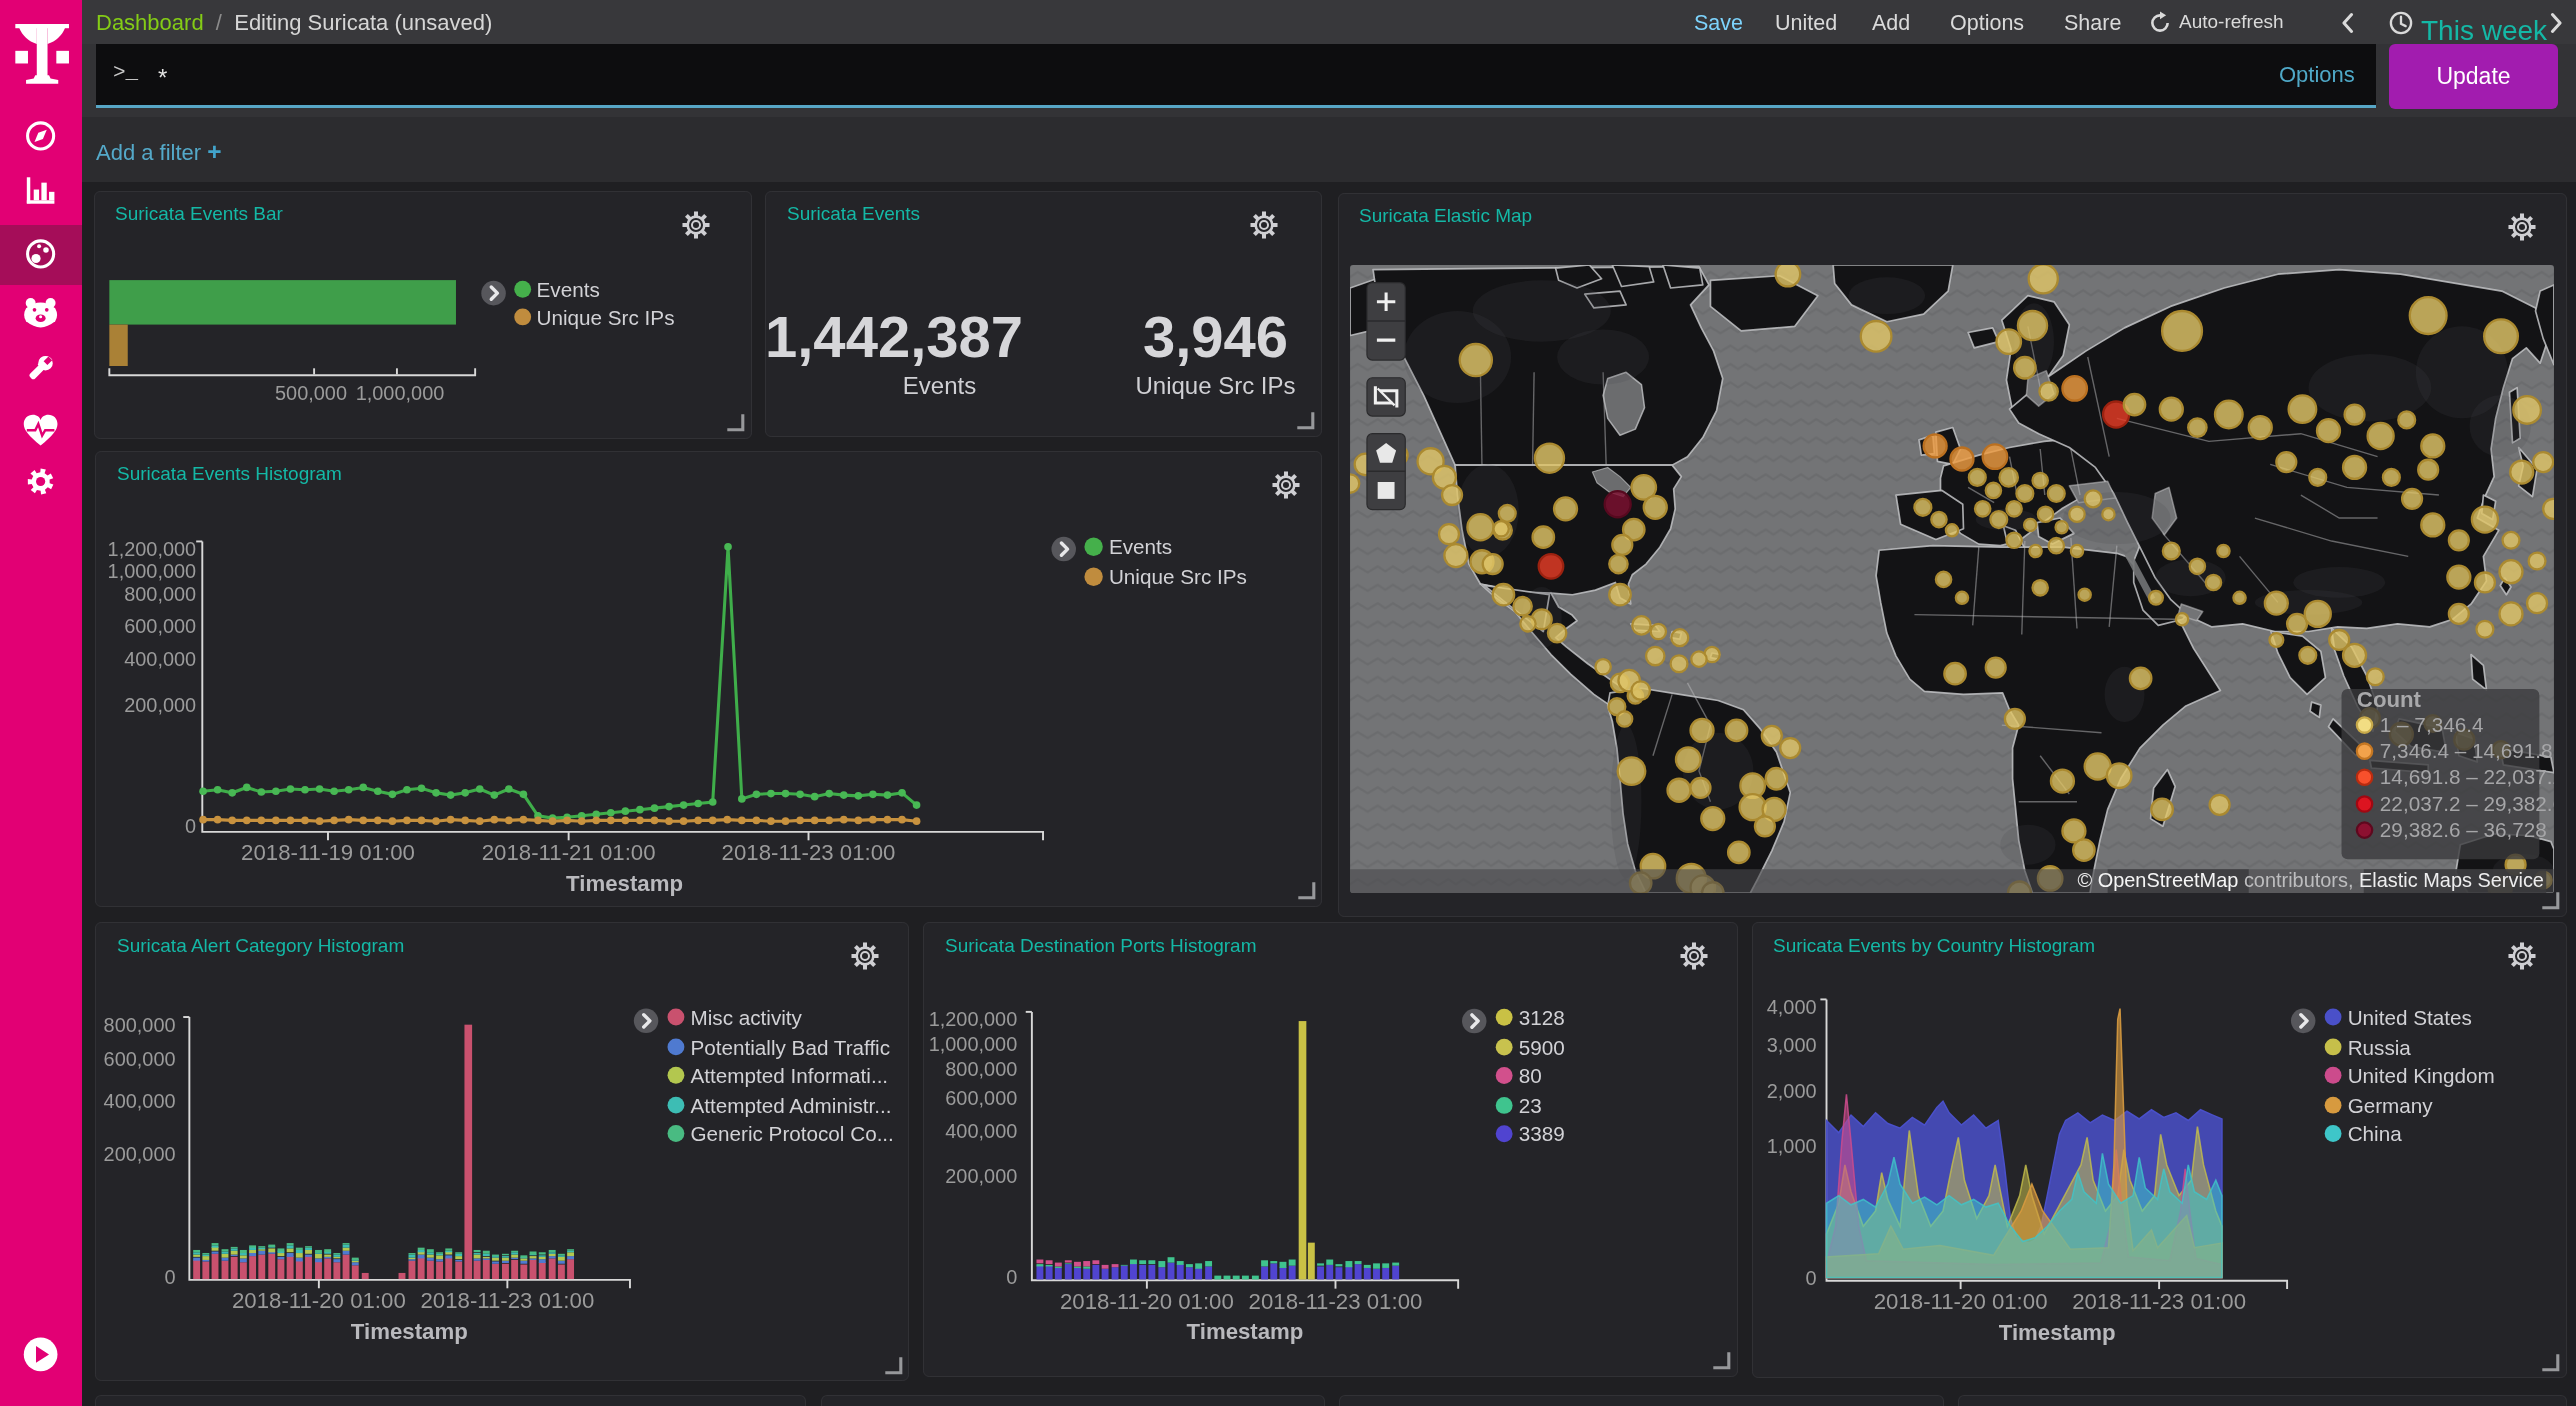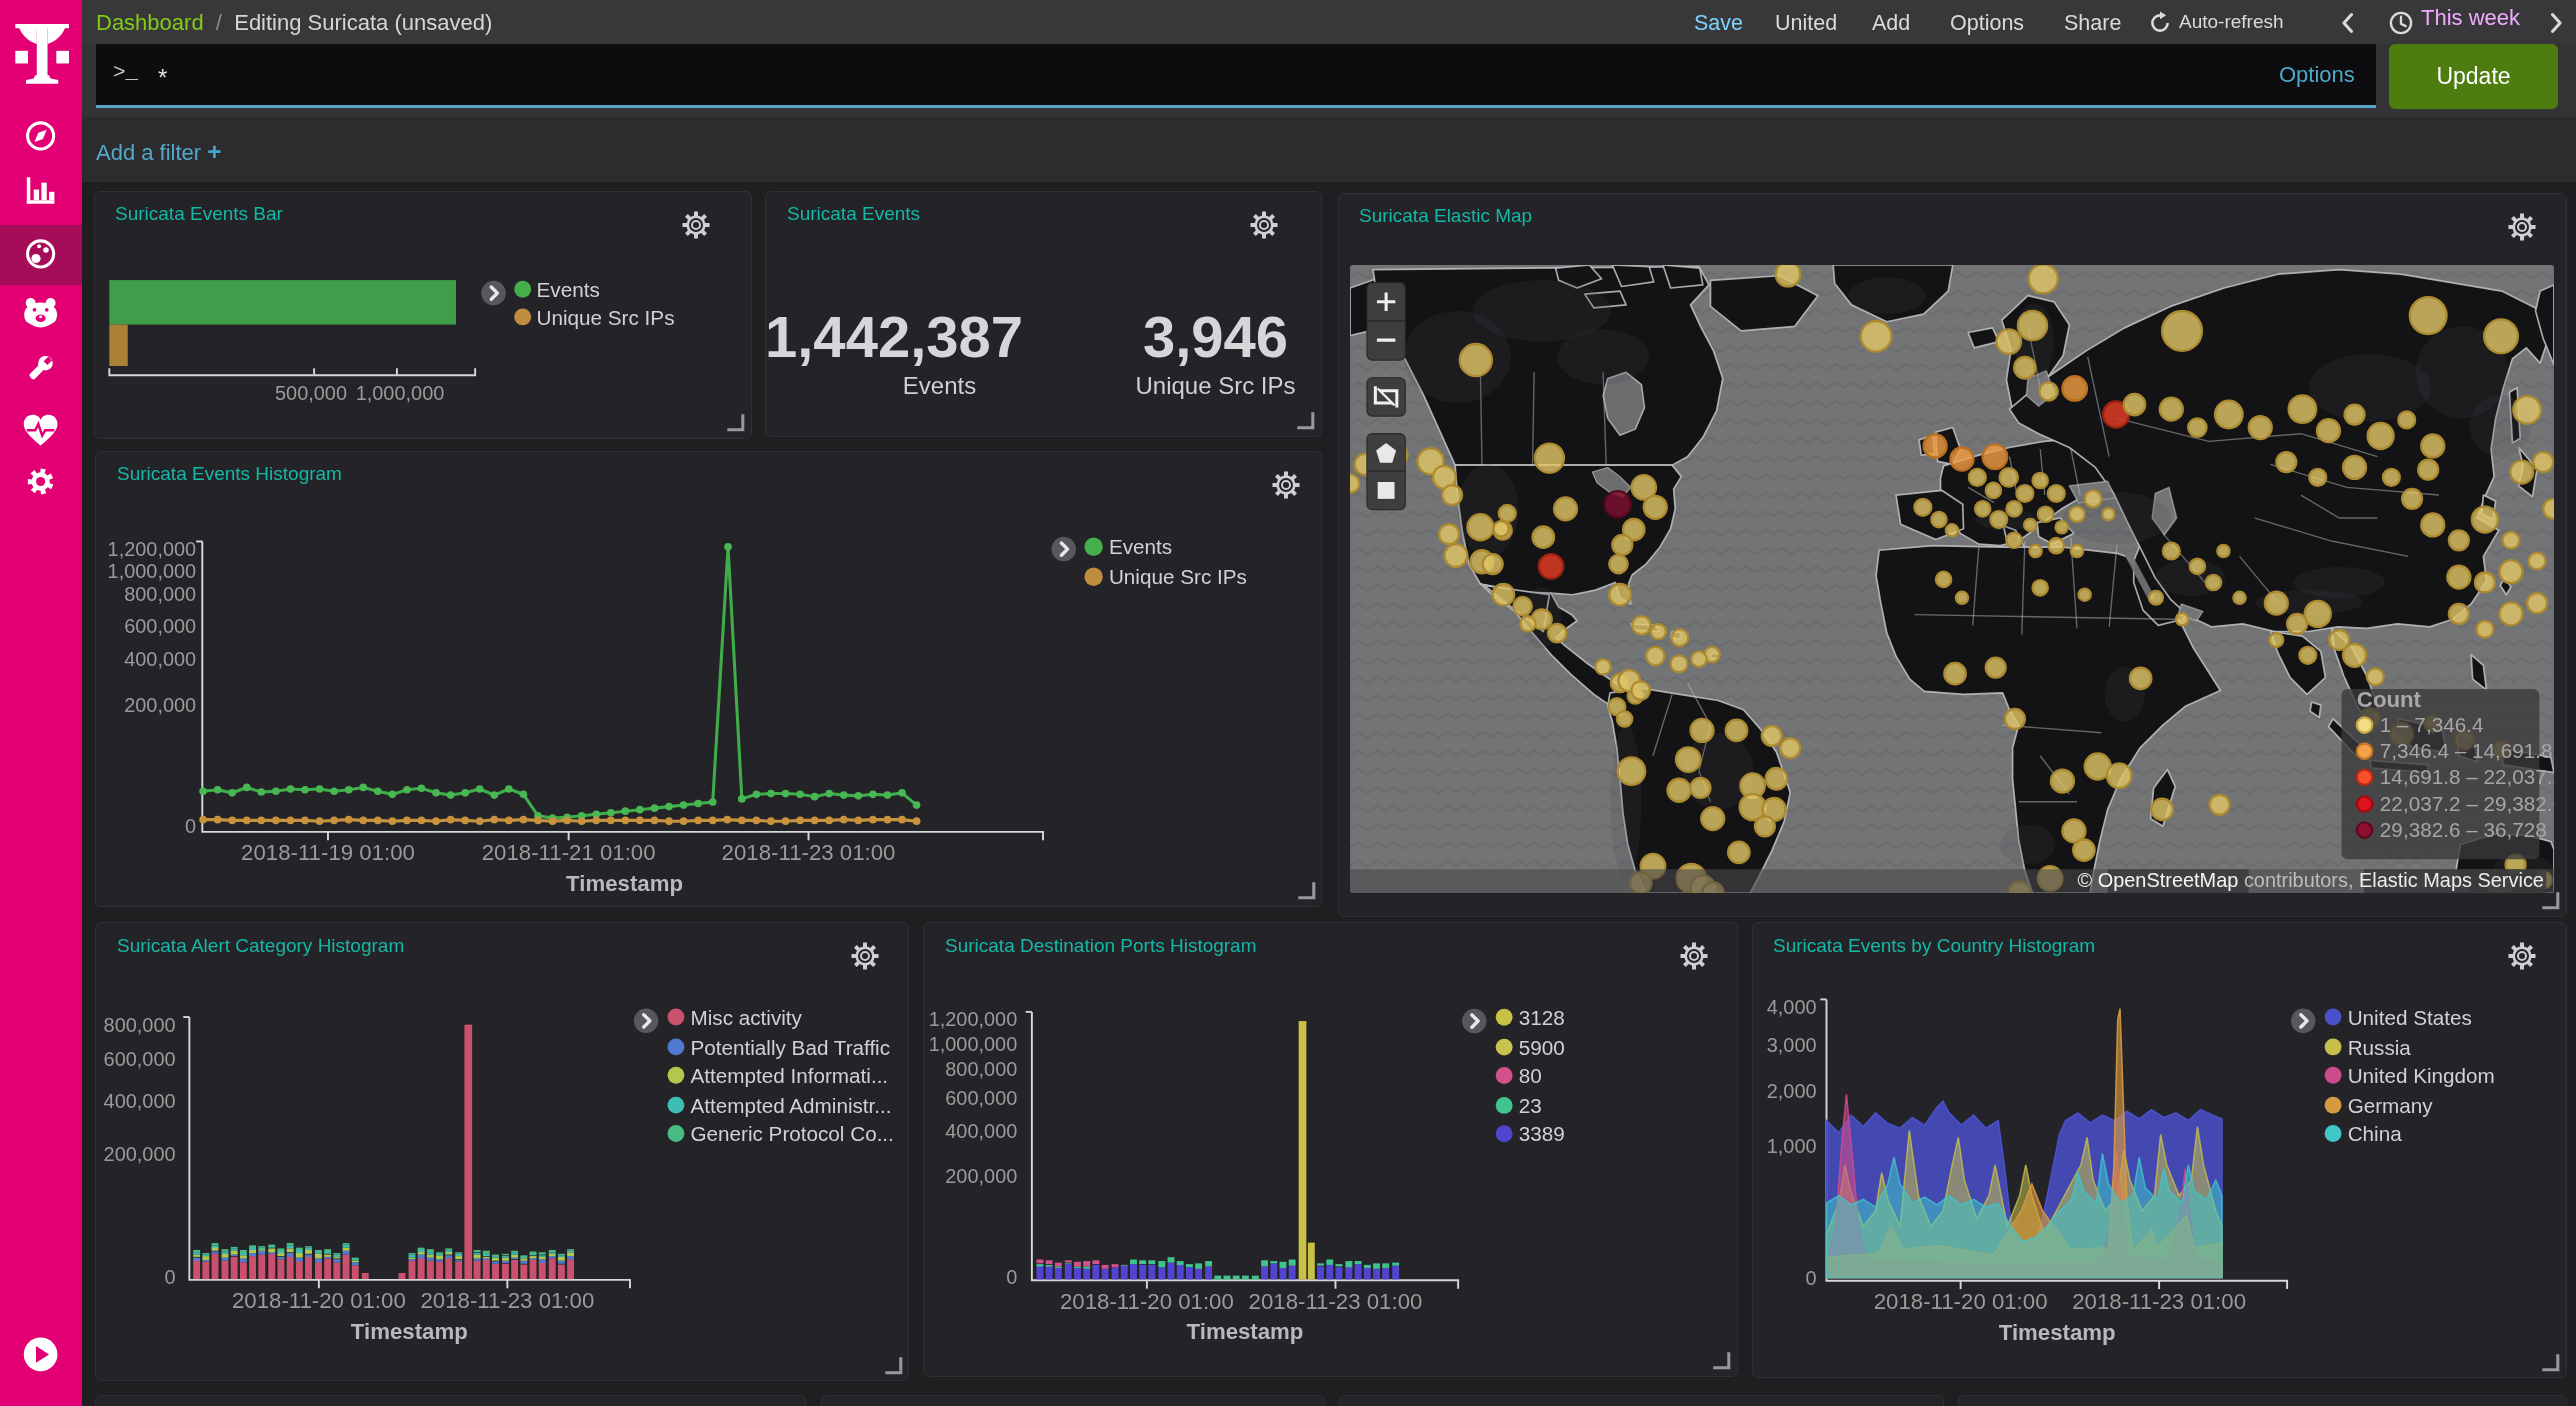--- a/index.html
+++ b/index.html
@@ -22,29 +22,29 @@
 <path d="M 17 2 L 17 12 L 25 7 Z" fill="#dadada"></path>
   </svg>
 <div class="abs" style="left:2179px;top:10.7px;font-size:19px;color:#dadada">Auto-refresh</div>
 <svg class="abs" style="left:2337px;top:10px" width="23" height="26" viewBox="0 0 30 34">
     <path d="M 19 6 L 9 17 L 19 28" fill="none" stroke="#dadada" stroke-width="4" stroke-linecap="round" stroke-linejoin="round"></path>
   </svg>
 <svg class="abs" style="left:2387px;top:9.2px" width="28" height="28" viewBox="0 0 36 36">
 <circle cx="18" cy="18" r="13" fill="none" stroke="#dadada" stroke-width="3"></circle>
 <path d="M 18 10 L 18 19 L 24 22" fill="none" stroke="#dadada" stroke-width="3" stroke-linecap="round"></path>
   </svg>
-<div class="abs" style="left:2421px;top:5px;font-size:22px;color:#f0abfc">This week</div>
+<div class="abs" style="left:2421px;top:15px;font-size:28px;color:#14b8a6">This week</div>
 <svg class="abs" style="left:2544px;top:10px" width="23" height="26" viewBox="0 0 30 34">
     <path d="M 11 6 L 21 17 L 11 28" fill="none" stroke="#dadada" stroke-width="4" stroke-linecap="round" stroke-linejoin="round"></path>
   </svg>
 <div class="abs" style="left:96px;top:44px;width:2280px;height:64px;background:#0d0d0f;border-bottom:3.8px solid #57a6c6"></div>
 <div class="abs" style="left:113px;top:61px;font-size:21px;color:#c9c9c9;font-family:'Liberation Mono',monospace">&gt;_</div>
 <div class="abs" style="left:158px;top:64px;font-size:24px;color:#e2e2e2">*</div>
 <div class="abs" style="left:2279px;top:62px;font-size:22px;color:#4fa8c7">Options</div>
-<div class="abs" style="left:2389px;top:44px;width:169px;height:65px;background:#4d7c0f;border-radius:6.1px;color:#fff;font-size:23px;text-align:center;line-height:65px">Update</div>
+<div class="abs" style="left:2389px;top:44px;width:169px;height:65px;background:#a21caf;border-radius:6.1px;color:#fff;font-size:23px;text-align:center;line-height:65px">Update</div>
 <div class="abs" style="left:96px;top:138px;font-size:22px;color:#54a9c9">Add a filter <span style="font-weight:bold;color:#42a4cb;font-size:24.5px">+</span></div>
 <div class="abs" style="left:0;top:0;width:82px;height:1406px;background:#e20074"></div>
 <div class="abs" style="left:0;top:225px;width:82px;height:60px;background:#a50d59"></div>
 <svg class="abs" style="left:0;top:0" width="82" height="1406" viewBox="0 0 107 1834">
     <g fill="#fff">
 <rect x="20" y="31" width="70" height="5.5"></rect>
 <path d="M25,36 L48,36 L48,57 C37,54 29,46 25,36 Z"></path>
 <path d="M85,36 L62,36 L62,57 C73,54 81,46 85,36 Z"></path>
 <rect x="48" y="33" width="14" height="70"></rect>
 <path d="M34,109 L76,109 L76,104 L66,102 L64,98 L46,98 L44,102 L34,104 Z"></path>

